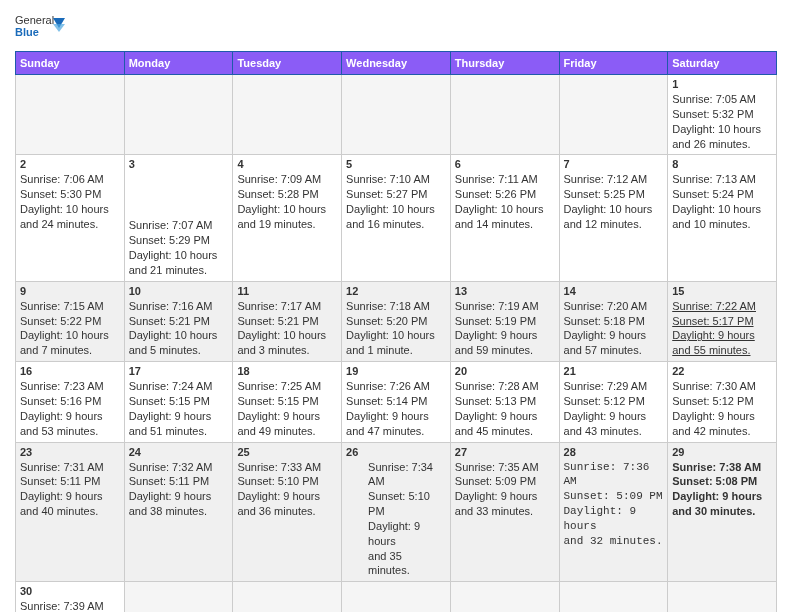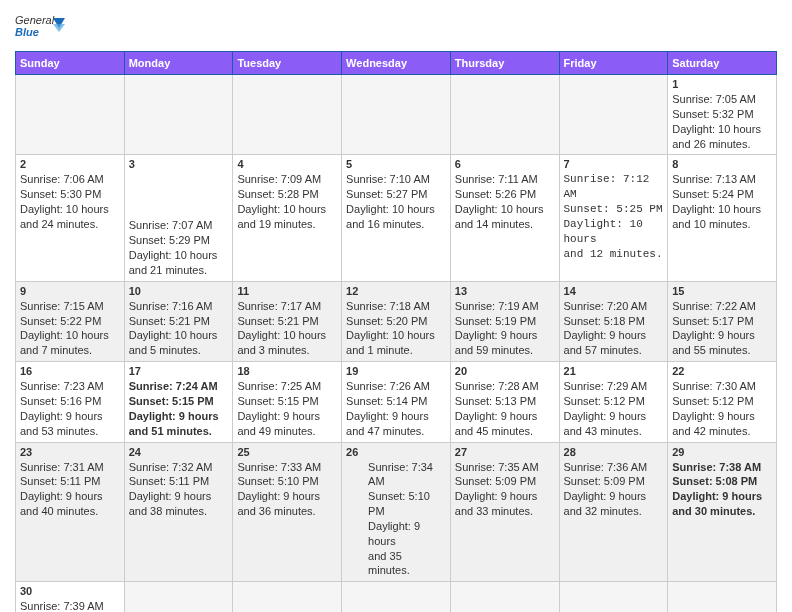--- a/index.html
+++ b/index.html
@@ -74,21 +74,20 @@
     }
     .day-info {
       font-size: 11px;
       line-height: 1.35;
       color: #333;
     }
     .logo-wrapper {
       display: flex;
       align-items: flex-start;
       gap: 4px;
-      font-style: italic;
     }
     .logo-svg { width: 50px; height: 35px; }
   </style>
 </head>
 <body>
 
 <div class="page">
   <div class="header">
     <div class="logo-wrapper">
       <svg class="logo-svg" viewBox="0 0 50 35">
@@ -165,21 +164,21 @@
           </td>
           <td>
             <span class="day-num">6</span>
             <div class="day-info" style="white-space: pre-line;">Sunrise: 7:11 AM
 Sunset: 5:26 PM
 Daylight: 10 hours
 and 14 minutes.</div>
           </td>
           <td>
             <span class="day-num">7</span>
-            <div class="day-info" style="white-space: pre-line; font-family: Liberation Mono, monospace;">Sunrise: 7:12 AM
+            <div class="day-info" style="white-space: pre-line;">Sunrise: 7:12 AM
 Sunset: 5:25 PM
 Daylight: 10 hours
 and 12 minutes.</div>
           </td>
           <td>
             <span class="day-num">8</span>
             <div class="day-info" style="white-space: pre-line;">Sunrise: 7:13 AM
 Sunset: 5:24 PM
 Daylight: 10 hours
 and 10 minutes.</div>
@@ -223,37 +222,37 @@
           </td>
           <td class="shaded">
             <span class="day-num">14</span>
             <div class="day-info" style="white-space: pre-line;">Sunrise: 7:20 AM
 Sunset: 5:18 PM
 Daylight: 9 hours
 and 57 minutes.</div>
           </td>
           <td class="shaded">
             <span class="day-num">15</span>
-            <div class="day-info" style="white-space: pre-line;">Sunrise: 7:22 AM
+            <div class="day-info" style="white-space: pre-line; text-decoration: underline;">Sunrise: 7:22 AM
 Sunset: 5:17 PM
 Daylight: 9 hours
 and 55 minutes.</div>
           </td>
         </tr>
         <tr>
           <td>
             <span class="day-num">16</span>
             <div class="day-info" style="white-space: pre-line;">Sunrise: 7:23 AM
 Sunset: 5:16 PM
 Daylight: 9 hours
 and 53 minutes.</div>
           </td>
           <td>
             <span class="day-num">17</span>
-            <div class="day-info" style="white-space: pre-line; font-weight: bold;">Sunrise: 7:24 AM
+            <div class="day-info" style="white-space: pre-line;">Sunrise: 7:24 AM
 Sunset: 5:15 PM
 Daylight: 9 hours
 and 51 minutes.</div>
           </td>
           <td>
             <span class="day-num">18</span>
             <div class="day-info" style="white-space: pre-line;">Sunrise: 7:25 AM
 Sunset: 5:15 PM
 Daylight: 9 hours
 and 49 minutes.</div>
@@ -318,21 +317,21 @@
           </td>
           <td class="shaded">
             <span class="day-num">27</span>
             <div class="day-info" style="white-space: pre-line;">Sunrise: 7:35 AM
 Sunset: 5:09 PM
 Daylight: 9 hours
 and 33 minutes.</div>
           </td>
           <td class="shaded">
             <span class="day-num">28</span>
-            <div class="day-info" style="white-space: pre-line;">Sunrise: 7:36 AM
+            <div class="day-info" style="white-space: pre-line; font-family: Liberation Mono, monospace;">Sunrise: 7:36 AM
 Sunset: 5:09 PM
 Daylight: 9 hours
 and 32 minutes.</div>
           </td>
           <td class="shaded">
             <span class="day-num">29</span>
             <div class="day-info" style="white-space: pre-line; font-weight: bold;">Sunrise: 7:38 AM
 Sunset: 5:08 PM
 Daylight: 9 hours
 and 30 minutes.</div>

